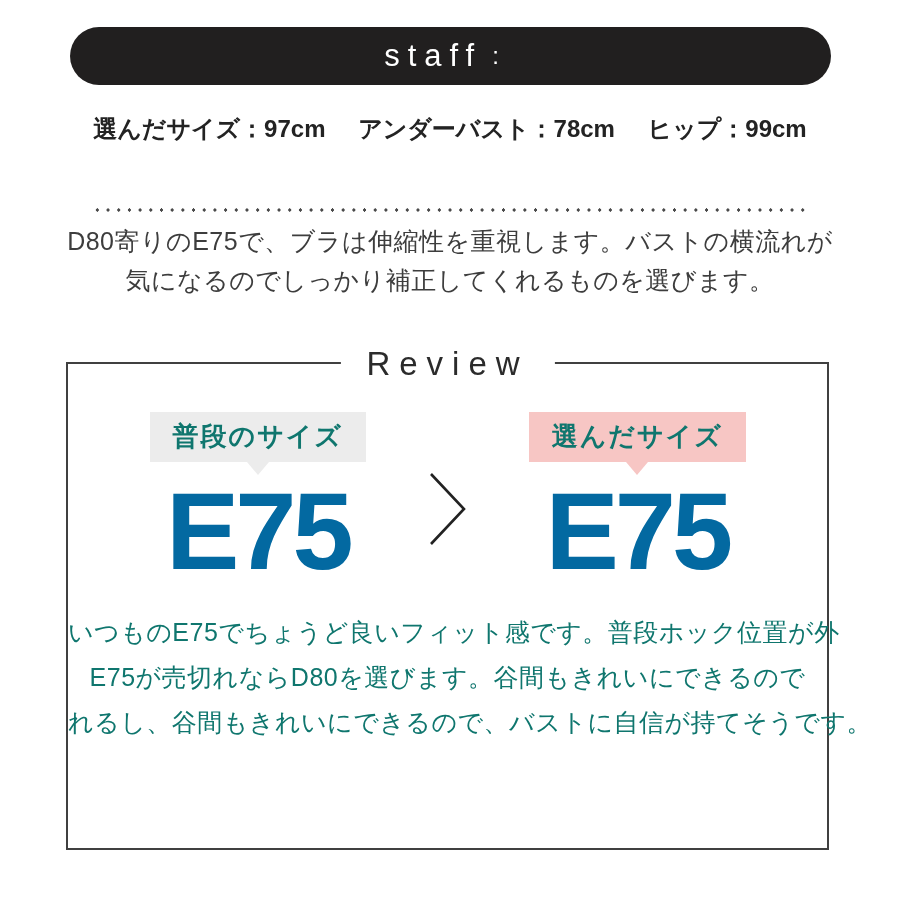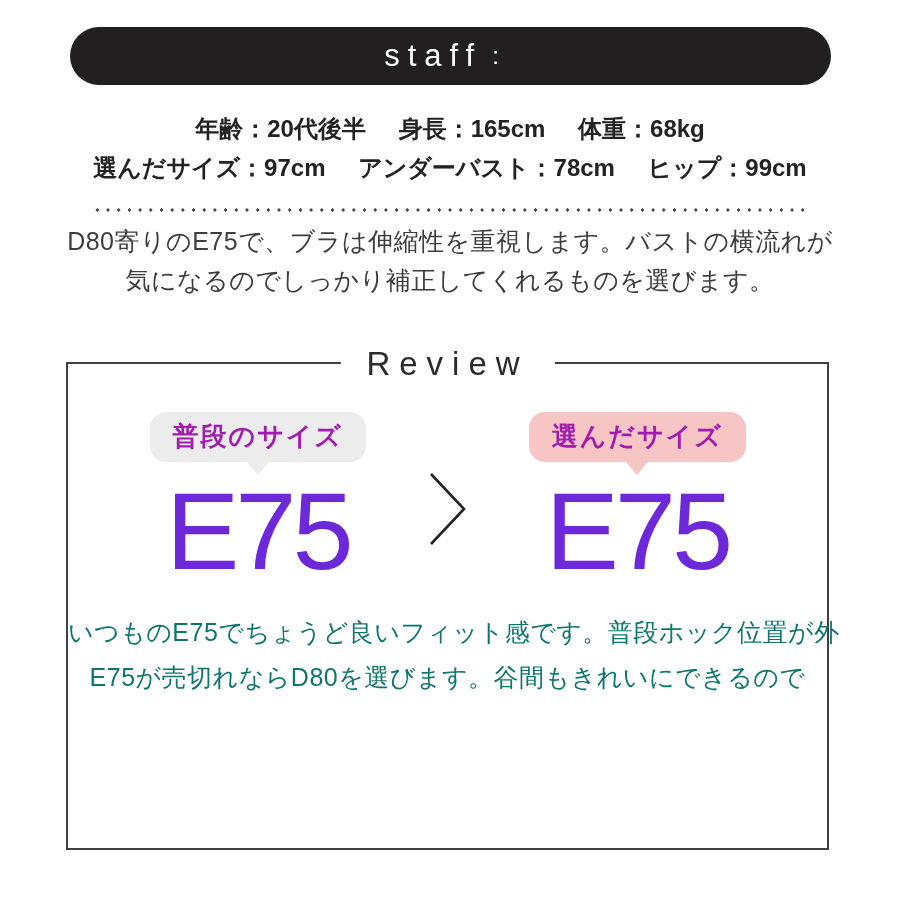--- a/index.html
+++ b/index.html
@@ -72,40 +72,39 @@
     color: #2b2b2b; font-weight: 400;
     white-space: nowrap;
   }
 
   .size-cols { display: flex; margin-top: 48px; }
   .size-col { width: 50%; text-align: center; }
 
   .size-label {
     display: inline-block; position: relative;
     background: var(--label-bg, #ececec);
-    color: #a21caf;
+    color: #0f766e;
     font-size: 26px; font-weight: 700; letter-spacing: 2px;
     padding: 7px 23px 8px;
     white-space: nowrap;
-    border-radius: 16px;
   }
   .size-label::after {
     content: "";
     position: absolute; top: 100%; left: 50%;
     transform: translateX(-50%);
     border: 11px solid transparent;
     border-top: 13px solid var(--label-bg, #ececec);
     border-bottom: 0;
   }
 
   .size-value {
     margin-top: 17px;
-    font-size: 110px; font-weight: 400; letter-spacing: -4px;
+    font-size: 110px; font-weight: 700; letter-spacing: -4px;
     line-height: 0.95;
-    color: #6d28d9;
+    color: #0369a1;
   }
 
   .chevron {
     position: absolute; left: 50%; top: 108px;
     transform: translateX(-50%);
   }
 
   .comment {
     margin-top: 26px;
     text-align: center;
@@ -116,25 +115,20 @@
 </style>
 </head>
 <body>
 
 <div class="banner" style="--bg: #211f1f;">
   <span class="staff-word">staff</span>
   <span class="sep">:</span>
 </div>
 
 <div class="stats">
-  <div class="row">
-    <span class="stat-item">年齢：20代後半</span>
-    <span class="stat-item">身長：165cm</span>
-    <span class="stat-item">体重：68kg</span>
-  </div>
   <div class="row">
     <span class="stat-item">選んだサイズ：97cm</span>
     <span class="stat-item">アンダーバスト：78cm</span>
     <span class="stat-item">ヒップ：99cm</span>
   </div>
 </div>
 
 <div class="divider"></div>
 
 <div class="intro">
@@ -158,14 +152,15 @@
 
   <div class="chevron">
     <svg width="38" height="74" viewBox="0 0 38 74">
       <polyline points="2,2 35,37 2,72" fill="none" stroke="#222222" stroke-width="2.6"></polyline>
     </svg>
   </div>
 
   <div class="comment">
     <div>いつものE75でちょうど良いフィット感です。普段ホック位置が外</div>
     <div>E75が売切れならD80を選びます。谷間もきれいにできるので</div>
+    <div>れるし、谷間もきれいにできるので、バストに自信が持てそうです。</div>
   </div>
 </div>
 
 </body></html>

